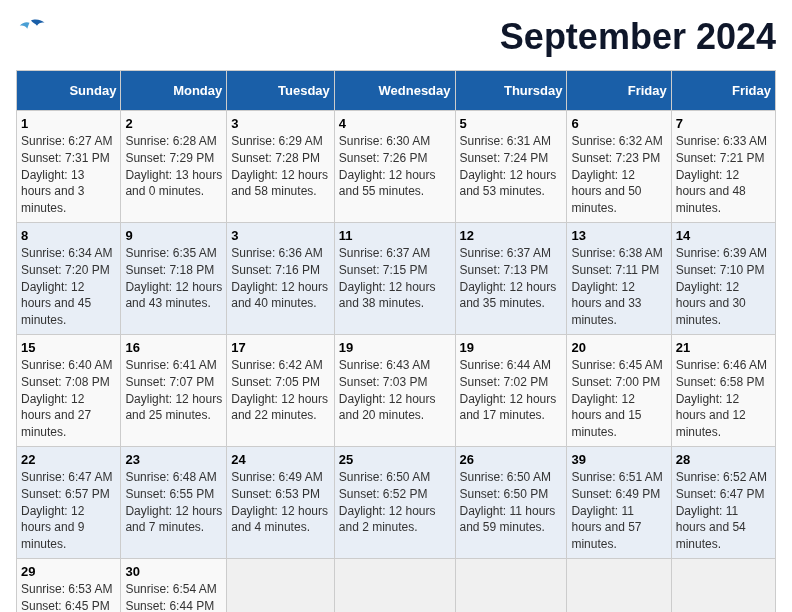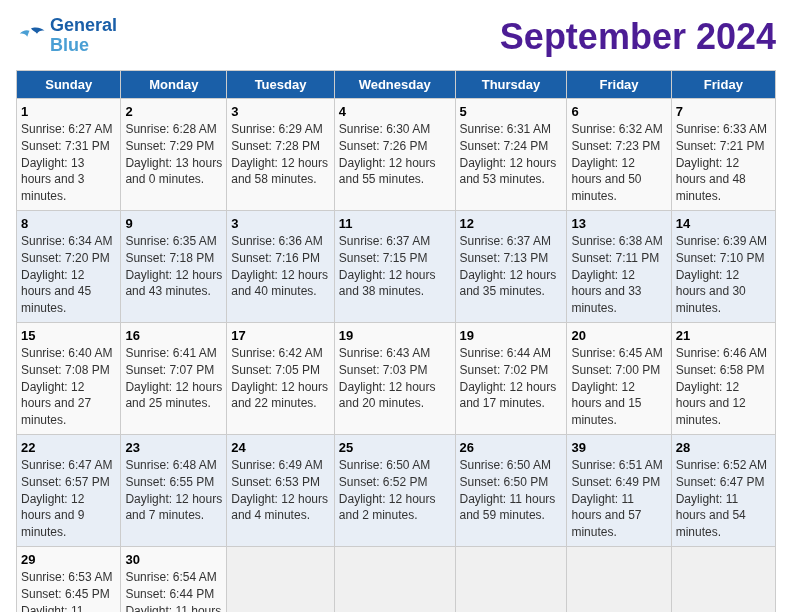--- a/index.html
+++ b/index.html
@@ -33,38 +33,38 @@
     .logo-bird {
       width: 30px;
       height: 24px;
     }
     .title-block {
       text-align: right;
     }
     .month-title {
       font-size: 36px;
       font-weight: bold;
-      color: #4c1d95;
+      color: #0f172a;
     }
     .subtitle {
       font-size: 14px;
       color: #555;
     }
     table {
       width: 100%;
       border-collapse: collapse;
       font-size: 11px;
     }
     thead tr {
       background: #1a5fa8;
       color: #fff;
     }
     thead th {
-      padding: 6px 4px;
-      text-align: center;
+      padding: 12px 4px;
+      text-align: right;
       font-size: 13px;
       font-weight: bold;
       border: 1px solid #ccc;
     }
     tbody tr {
       vertical-align: top;
     }
     tbody tr:nth-child(odd) {
       background: #f9f9f9;
     }
@@ -94,24 +94,20 @@
   </style>
 </head>
 <body>
 
 <div class="header">
   <div class="logo">
     <svg class="logo-bird" viewBox="0 0 40 30" xmlns="http://www.w3.org/2000/svg">
       <path d="M20 5 C25 2, 35 4, 38 8 C35 7, 30 8, 28 12 C26 9, 22 8, 20 5Z" fill="#1a5fa8"></path>
       <path d="M18 8 C14 6, 8 8, 5 12 C8 11, 13 12, 15 16 C16 13, 17 10, 18 8Z" fill="#4a9fd4"></path>
     </svg>
-    <div>
-      <div class="logo-text"><span>General</span></div>
-      <div class="logo-text"><span style="color:#4a9fd4">Blue</span></div>
-    </div>
   </div>
   <div class="title-block">
     <div class="month-title">September 2024</div>
   </div>
 </div>
 
 <table>
   <thead>
     <tr>
       <th>Sunday</th>

